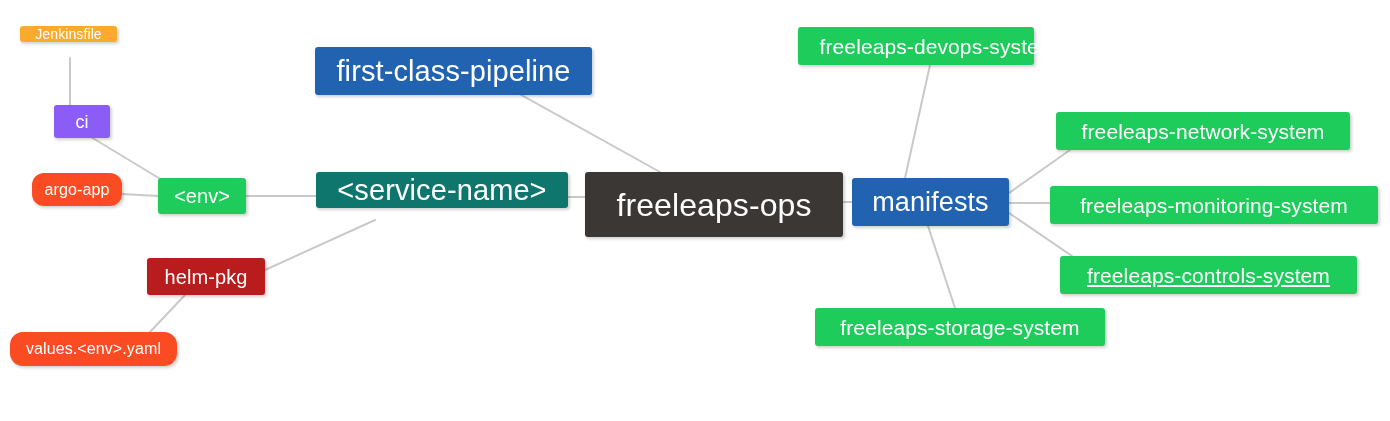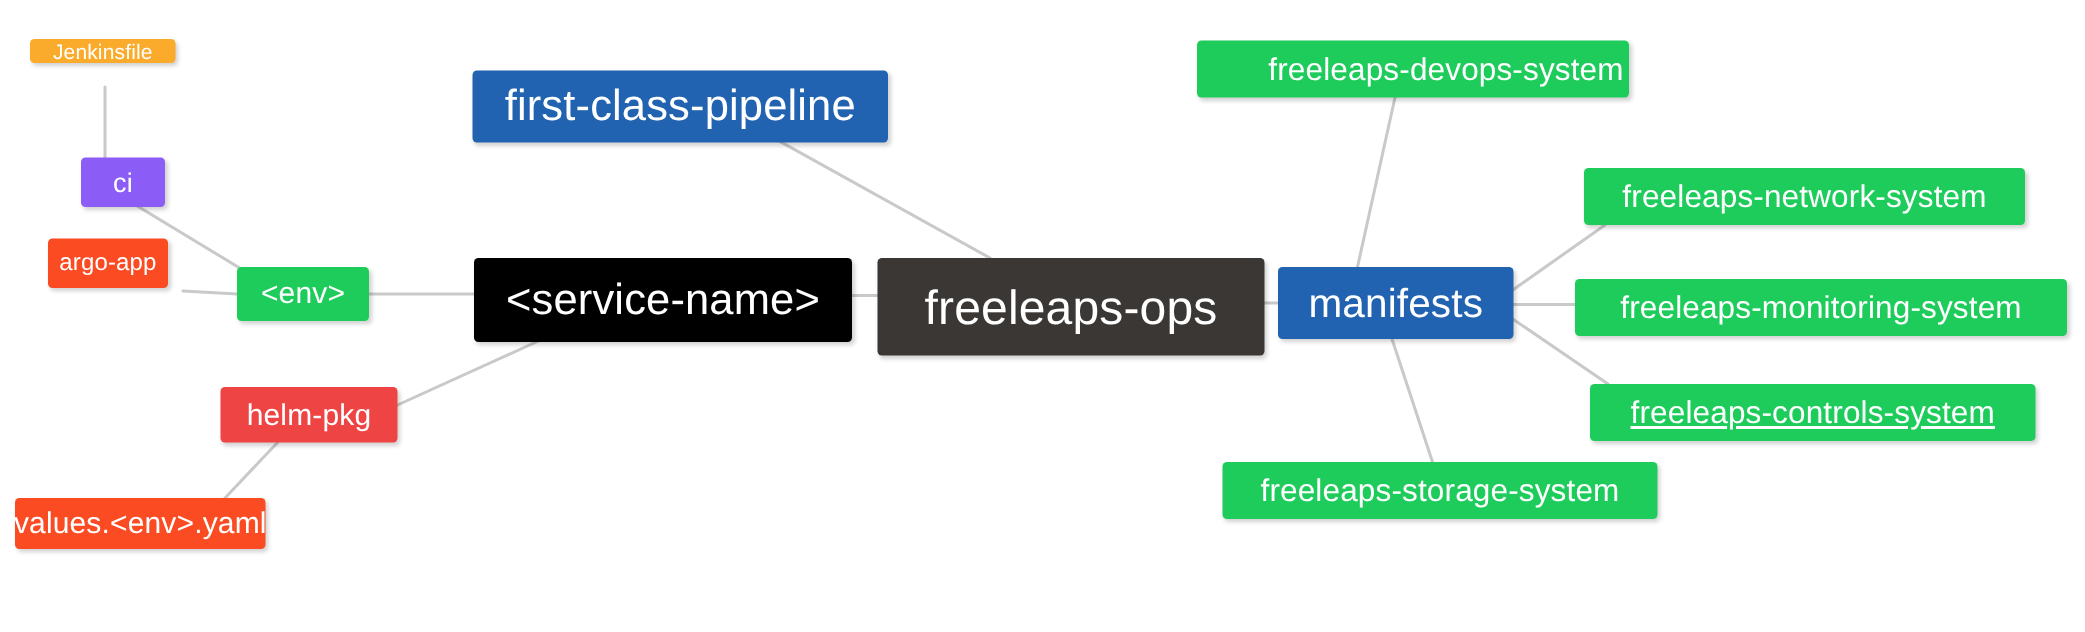--- a/index.html
+++ b/index.html
@@ -59,27 +59,27 @@
       <line x1="843" y1="202" x2="852" y2="202" stroke="#c9c9c9" stroke-width="2" stroke-linecap="round"></line>
       <line x1="930" y1="65" x2="905" y2="178" stroke="#c9c9c9" stroke-width="2" stroke-linecap="round"></line>
       <line x1="1070" y1="150" x2="1009" y2="193" stroke="#c9c9c9" stroke-width="2" stroke-linecap="round"></line>
       <line x1="1050" y1="203" x2="1009" y2="203" stroke="#c9c9c9" stroke-width="2" stroke-linecap="round"></line>
       <line x1="1072" y1="256" x2="1009" y2="213" stroke="#c9c9c9" stroke-width="2" stroke-linecap="round"></line>
       <line x1="955" y1="308" x2="928" y2="226" stroke="#c9c9c9" stroke-width="2" stroke-linecap="round"></line>
     </svg>
   <div id="nodes">
       <div class="node" style="left: 20px; top: 26px; width: 97px; height: 16px; background: rgb(250, 171, 44); font-size: 14px;">Jenkinsfile</div>
       <div class="node" style="left: 54px; top: 105px; width: 56px; height: 33px; background: #8b5cf6; font-size: 18px;">ci</div>
-      <div class="node" style="left: 32px; top: 159px; width: 80px; height: 33px; background: rgb(250, 75, 35); font-size: 16px;">argo-app</div>
+      <div class="node" style="left: 32px; top: 173px; width: 90px; height: 33px; background: rgb(250, 75, 35); font-size: 16px; border-radius: 12px;">argo-app</div>
       <div class="node" style="left: 158px; top: 178px; width: 88px; height: 36px; background: rgb(30, 204, 92); font-size: 20px;">&lt;env&gt;</div>
-      <div class="node" style="left: 147px; top: 258px; width: 118px; height: 37px; background: #ef4444; font-size: 20px;">helm-pkg</div>
-      <div class="node" style="left: 10px; top: 332px; width: 167px; height: 34px; background: rgb(250, 75, 35); font-size: 20px;">values.&lt;env&gt;.yaml</div>
+      <div class="node" style="left: 147px; top: 258px; width: 118px; height: 37px; background: #b91c1c; font-size: 20px;">helm-pkg</div>
+      <div class="node" style="left: 10px; top: 332px; width: 167px; height: 34px; background: rgb(250, 75, 35); font-size: 16px; border-radius: 13px;">values.&lt;env&gt;.yaml</div>
       <div class="node" style="left: 315px; top: 47px; width: 277px; height: 48px; background: rgb(33, 99, 176); font-size: 29px;">first-class-pipeline</div>
-      <div class="node" style="left: 316px; top: 172px; width: 252px; height: 56px; background: #000000; font-size: 29px;">&lt;service-name&gt;</div>
+      <div class="node" style="left: 316px; top: 172px; width: 252px; height: 36px; background: #0f766e; font-size: 29px;">&lt;service-name&gt;</div>
       <div class="node" style="left: 585px; top: 172px; width: 258px; height: 65px; background: rgb(59, 55, 53); font-size: 32px;">freeleaps-ops</div>
       <div class="node" style="left: 852px; top: 178px; width: 157px; height: 48px; background: rgb(33, 99, 176); font-size: 27px;">manifests</div>
-      <div class="node" style="left: 798px; top: 27px; width: 288px; height: 38px; background: rgb(30, 204, 92); font-size: 21px; padding-left: 44px;">freeleaps-devops-system</div>
+      <div class="node" style="left: 798px; top: 27px; width: 236px; height: 38px; background: rgb(30, 204, 92); font-size: 21px; padding-left: 44px;">freeleaps-devops-system</div>
       <div class="node" style="left: 1056px; top: 112px; width: 294px; height: 38px; background: rgb(30, 204, 92); font-size: 21px;">freeleaps-network-system</div>
       <div class="node" style="left: 1050px; top: 186px; width: 328px; height: 38px; background: rgb(30, 204, 92); font-size: 21px; text-align: center;">freeleaps-monitoring-system</div>
       <div class="node" style="left: 1060px; top: 256px; width: 297px; height: 38px; background: rgb(30, 204, 92); font-size: 21px; text-decoration: underline;">freeleaps-controls-system</div>
       <div class="node" style="left: 815px; top: 308px; width: 290px; height: 38px; background: rgb(30, 204, 92); font-size: 21px;">freeleaps-storage-system</div>
     </div>
 </div>
 
 </body></html>

